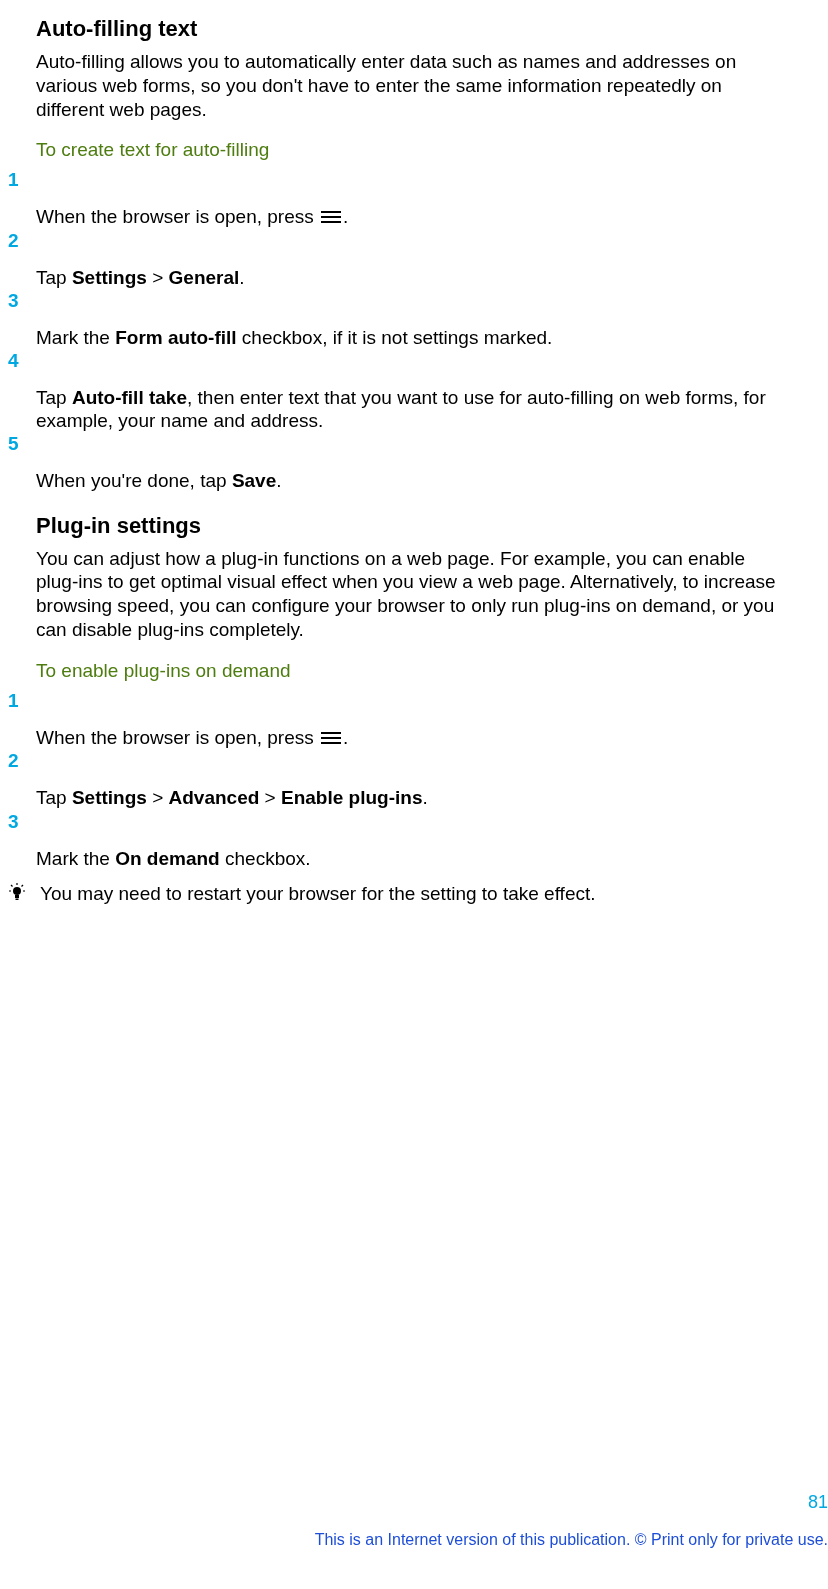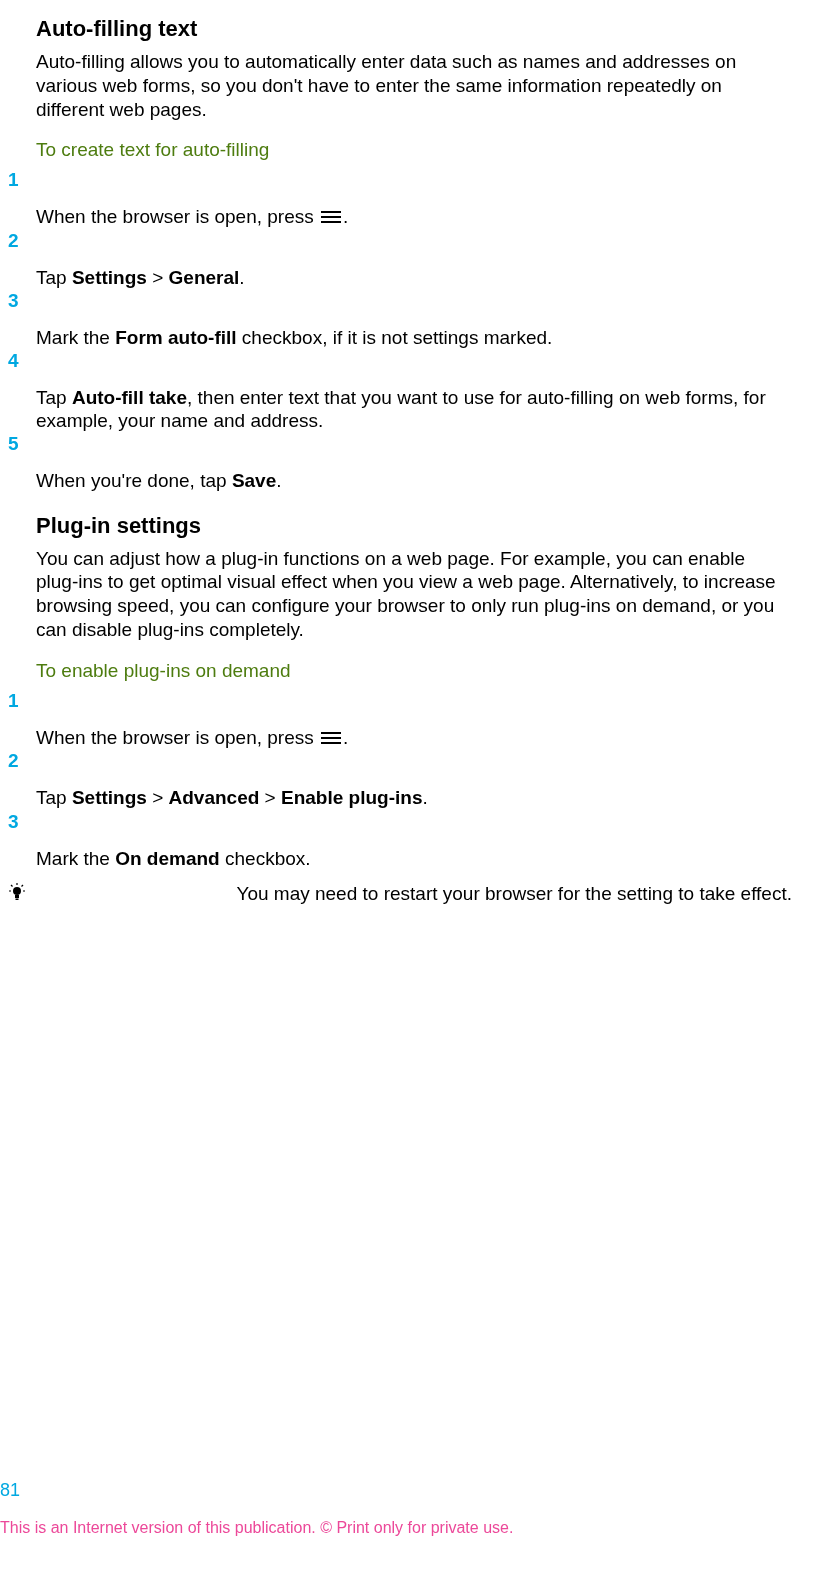--- a/index.html
+++ b/index.html
@@ -78,35 +78,34 @@
     .tip-icon {
       width: 28px;
       flex-shrink: 0;
       text-align: left;
     }
     .tip-text {
       font-size: 19px;
       line-height: 1.25;
       flex: 1;
       padding-left: 4px;
-      text-align: right;
     }
     .footer {
       position: absolute;
-      bottom: 52px;
+      bottom: 40px;
       width: 100%;
-      text-align: left;
+      text-align: right;
     }
     .page-num {
       color: #00a8e1;
       font-size: 18px;
       margin-bottom: 18px;
     }
     .footer-note {
-      color: #ec4899;
+      color: #1d4ed8;
       font-size: 16px;
     }
   </style>
 </head>
 <body>
 
 <div class="content">
 
   <h2>Auto-filling text</h2>
   <p class="body-text">Auto-filling allows you to automatically enter data such as names and addresses on various web forms, so you don't have to enter the same information repeatedly on different web pages.</p>

